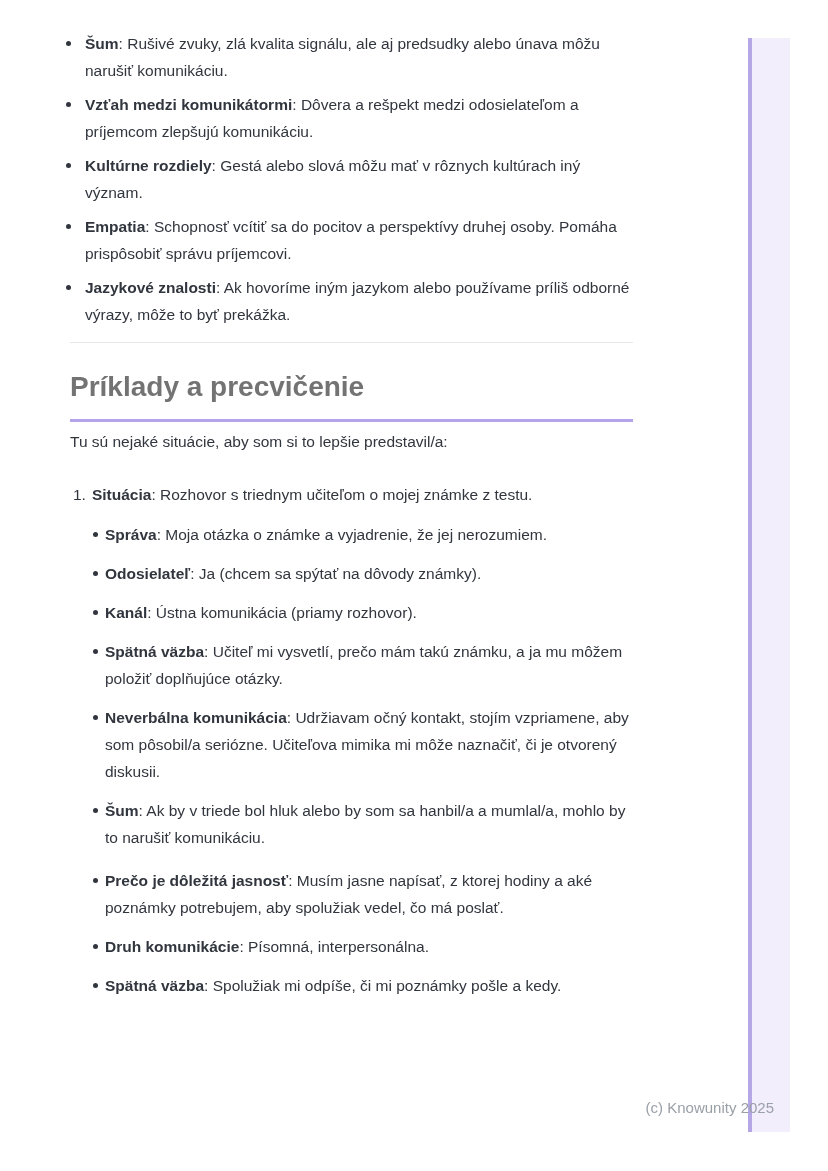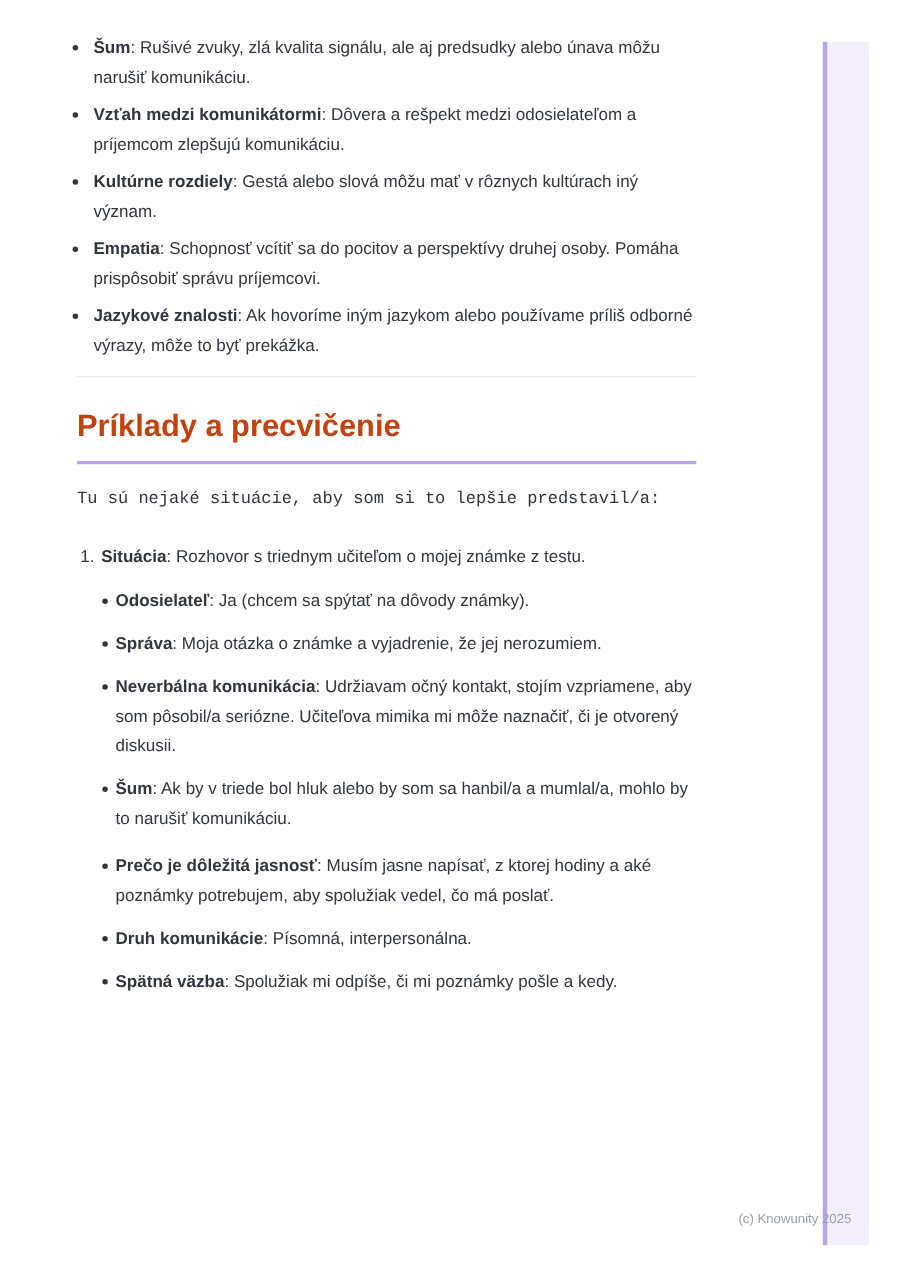--- a/index.html
+++ b/index.html
@@ -41,26 +41,26 @@
     border: none;
     border-top: 1px solid #e8e8e8;
     margin-top: 14px;
   }
 
   h1.section-heading {
     margin-top: 26px;
     font-size: 28px;
     line-height: 36px;
     font-weight: 700;
-    color: #c2410c;
+    color: #737373;
     padding-bottom: 14px;
     border-bottom: 3px solid #b5a3ec;
   }
 
-  p.intro { margin-top: 18px; font-family: Liberation Mono, monospace; }
+  p.intro { margin-top: 6px; }
 
   .situation { margin-top: 22px; }
   .situation + .situation { margin-top: 6px; }
   .sit-head {
     padding-left: 18px;
     text-indent: -15px;
     margin-top: 26px;
   }
   .sit-head.justify { text-align: justify; }
   .sit-num { margin-right: 6px; }
@@ -93,21 +93,21 @@
     position: absolute;
     left: 748px; top: 38px;
     width: 4px; height: 1094px;
     background: #b5a6e5;
     z-index: 1;
   }
 
   .copyright {
     position: absolute;
     top: 1101px; right: 54px;
-    font-size: 12px;
+    font-size: 15px;
     line-height: 14px;
     color: #9aa0a8;
     z-index: 2;
     white-space: nowrap;
   }
 </style>
 </head>
 <body>
 
 <div class="page">
@@ -124,22 +124,24 @@
 
     <hr class="section-divider">
 
     <h1 class="section-heading">Príklady a precvičenie</h1>
 
     <p class="intro">Tu sú nejaké situácie, aby som si to lepšie predstavil/a:</p>
 
     <div class="situation">
       <div class="sit-head"><span class="sit-num">1.</span><span class="term">Situácia</span><span>: </span><span>Rozhovor s triednym učiteľom o mojej známke z testu.</span></div>
       <ul class="details">
+        <li><span class="term">Správa</span><span>: </span><span>Moja otázka o známke a vyjadrenie, že jej nerozumiem.</span></li>
         <li><span class="term">Odosielateľ</span><span>: </span><span>Ja (chcem sa spýtať na dôvody známky).</span></li>
-        <li><span class="term">Správa</span><span>: </span><span>Moja otázka o známke a vyjadrenie, že jej nerozumiem.</span></li>
+        <li><span class="term">Kanál</span><span>: </span><span>Ústna komunikácia (priamy rozhovor).</span></li>
+        <li><span class="term">Spätná väzba</span><span>: </span><span>Učiteľ mi vysvetlí, prečo mám takú známku, a ja mu môžem položiť doplňujúce otázky.</span></li>
         <li><span class="term">Neverbálna komunikácia</span><span>: </span><span>Udržiavam očný kontakt, stojím vzpriamene, aby som pôsobil/a seriózne. Učiteľova mimika mi môže naznačiť, či je otvorený diskusii.</span></li>
         <li><span class="term">Šum</span><span>: </span><span>Ak by v triede bol hluk alebo by som sa hanbil/a a mumlal/a, mohlo by to narušiť komunikáciu.</span></li>
       </ul>
     </div>
 
     <div class="situation">
       <ul class="details">
         <li><span class="term">Prečo je dôležitá jasnosť</span><span>: </span><span>Musím jasne napísať, z ktorej hodiny a aké poznámky potrebujem, aby spolužiak vedel, čo má poslať.</span></li>
         <li><span class="term">Druh komunikácie</span><span>: </span><span>Písomná, interpersonálna.</span></li>
         <li><span class="term">Spätná väzba</span><span>: </span><span>Spolužiak mi odpíše, či mi poznámky pošle a kedy.</span></li>

